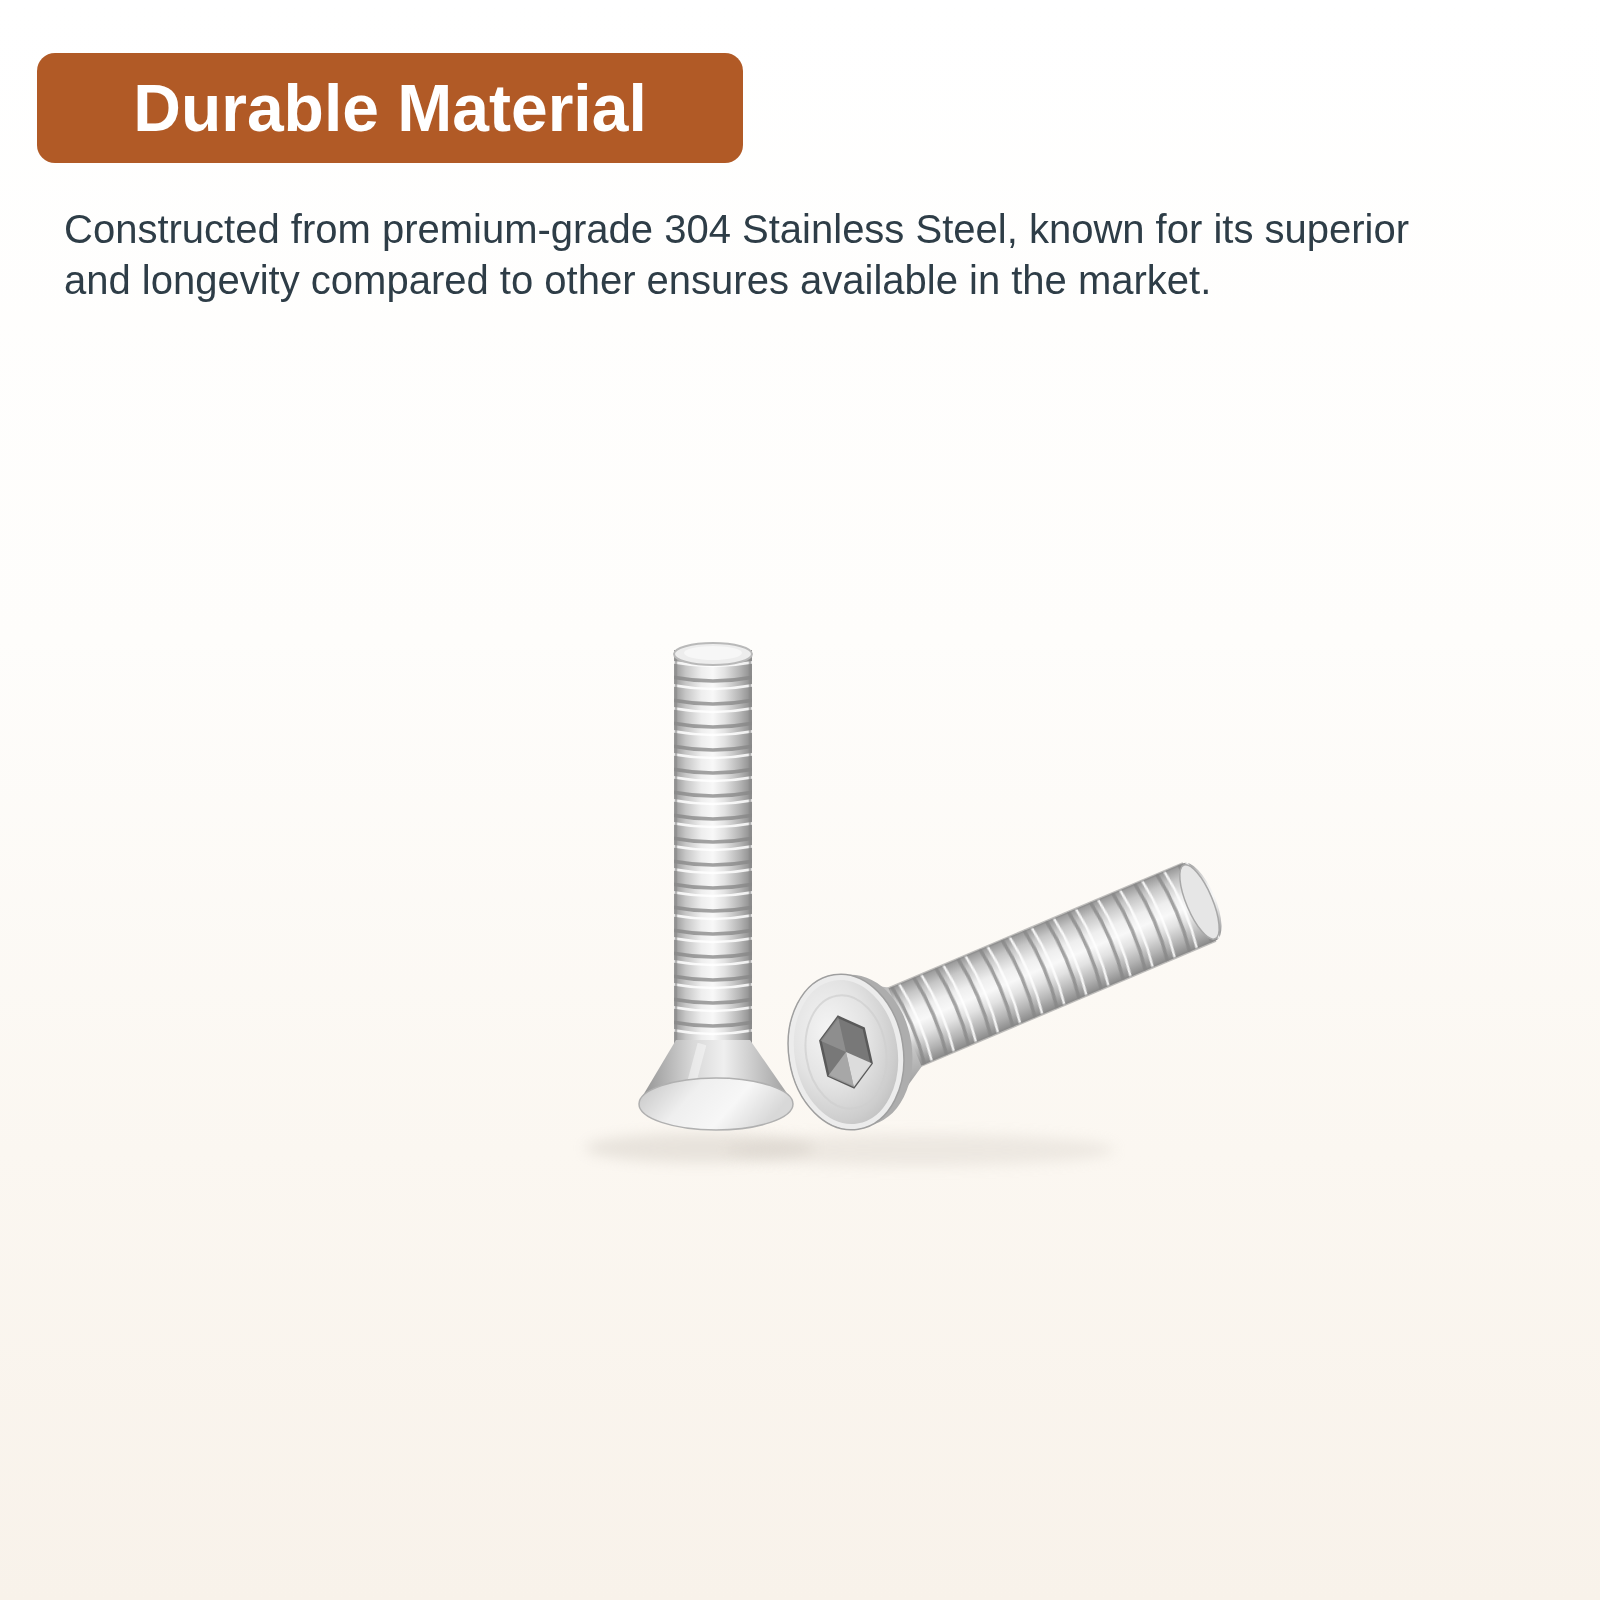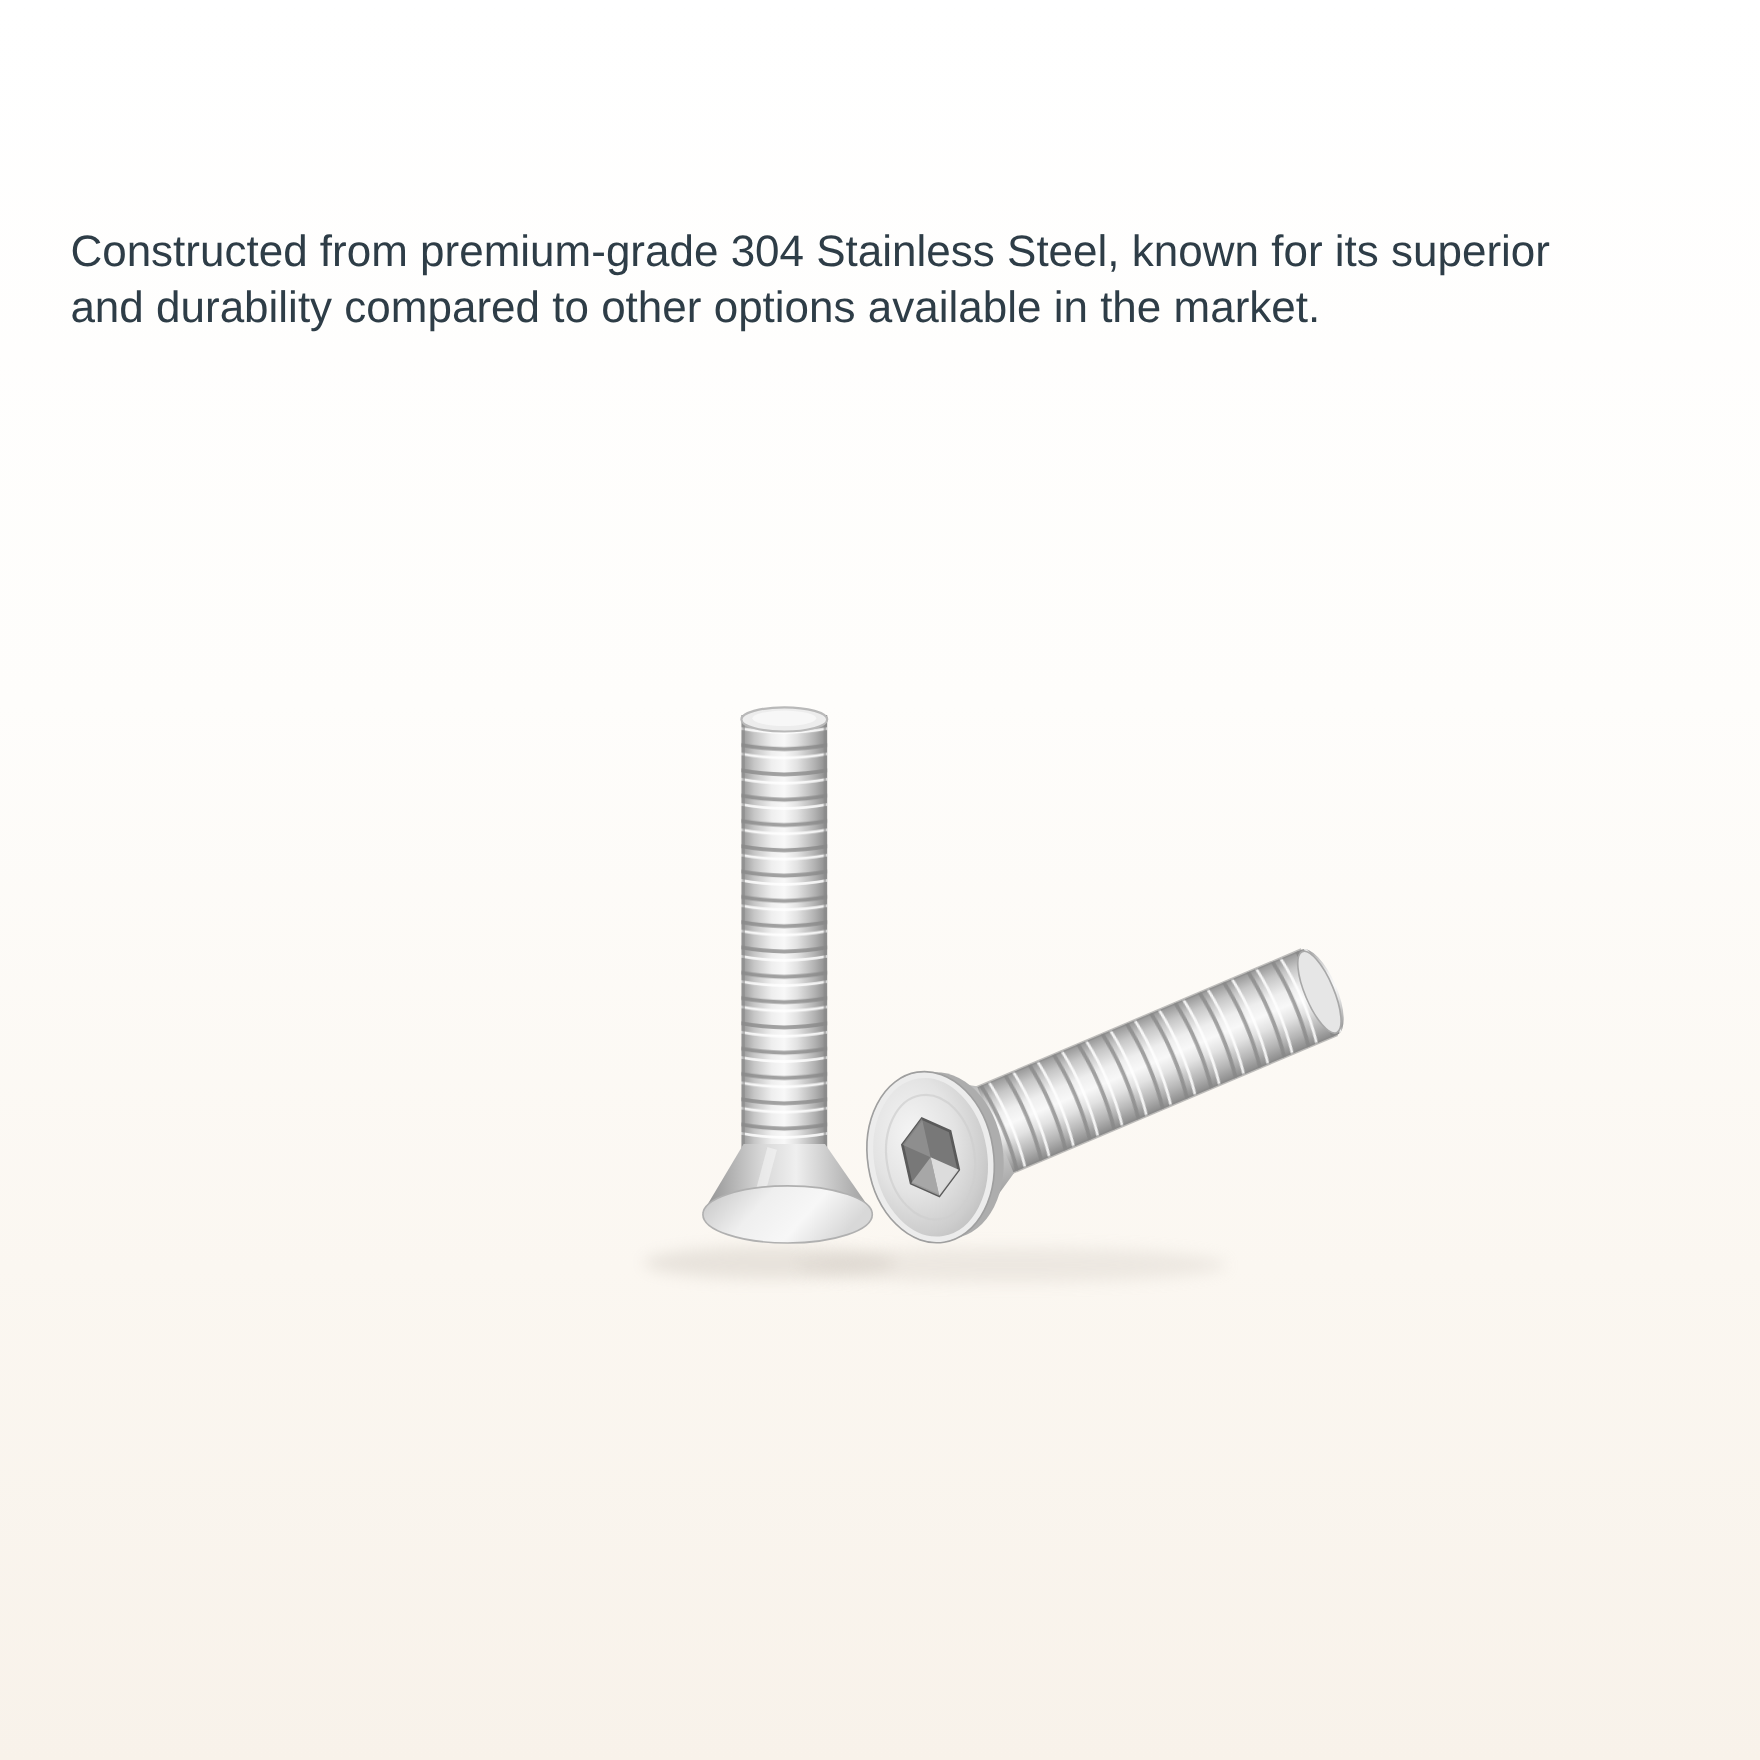--- a/index.html
+++ b/index.html
@@ -28,24 +28,27 @@
   .description .line{white-space:nowrap;}
   .photo{
     position:absolute;left:0;top:0;width:1600px;height:1600px;
   }
 </style>
 </head>
 <body>
 
 <div class="page">
 
+  <div class="banner">
+    <span class="banner-label">Durable Material</span>
+  </div>
 
   <div class="description">
     <div class="line">Constructed from premium-grade 304 Stainless Steel, known for its superior</div>
-    <div class="line">and durability compared to other options available in the market.</div>
+    <div class="line">and longevity compared to other ensures available in the market.</div>
   </div>
 
   <svg class="photo" viewBox="0 0 1600 1600" role="img" aria-label="two-304-stainless-steel-flat-head-hex-socket-screws">
     <defs>
       <linearGradient id="metalH" x1="0" y1="0" x2="1" y2="0">
         <stop offset="0" stop-color="#969696"></stop>
         <stop offset="0.15" stop-color="#c6c6c6"></stop>
         <stop offset="0.35" stop-color="#eeeeee"></stop>
         <stop offset="0.5" stop-color="#f8f8f8"></stop>
         <stop offset="0.65" stop-color="#e2e2e2"></stop>

